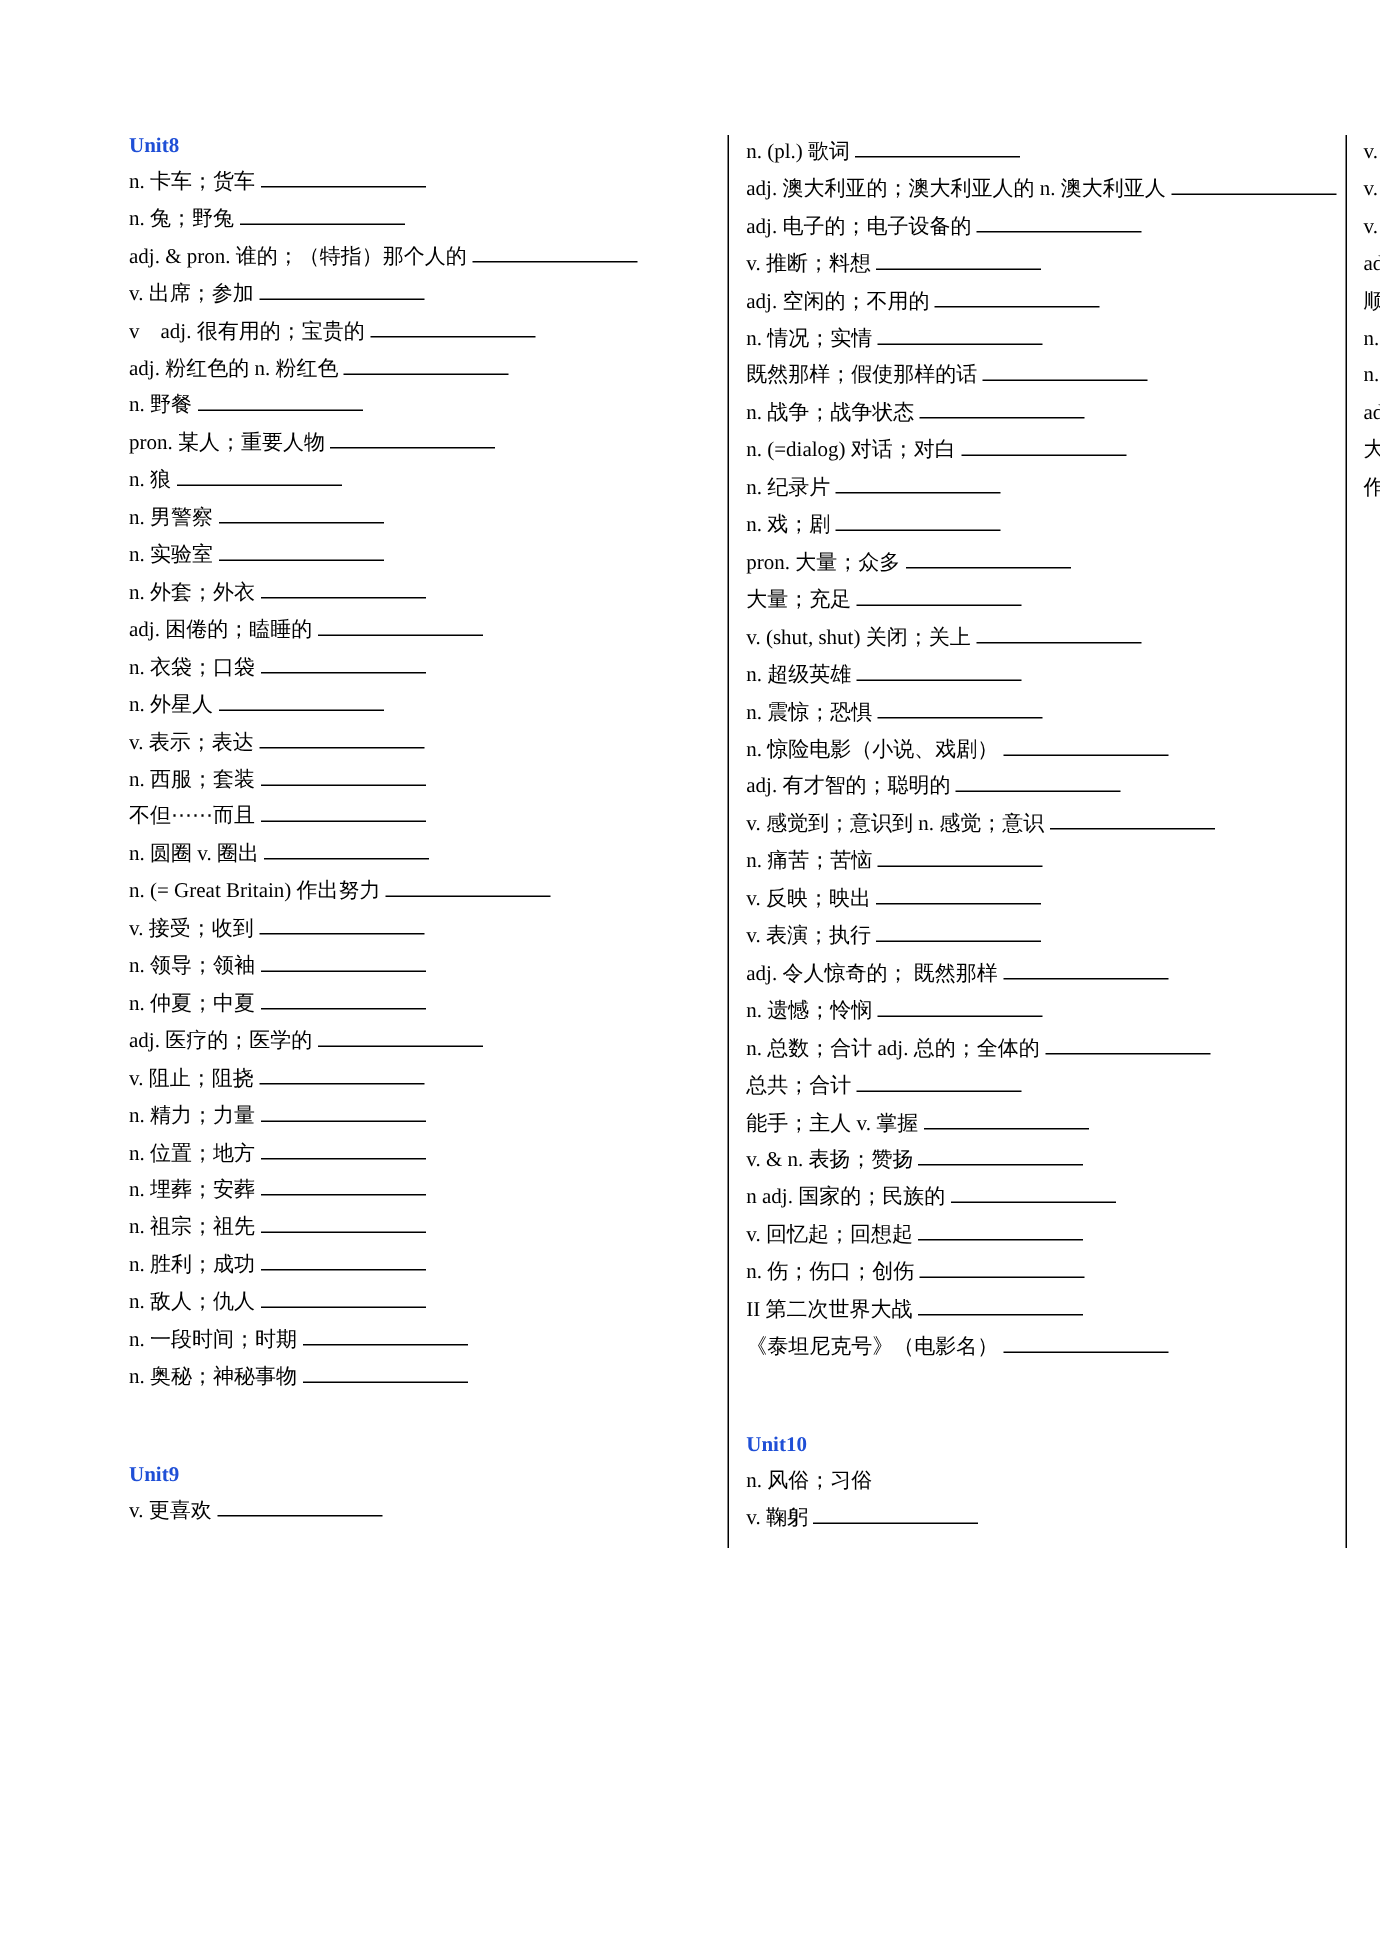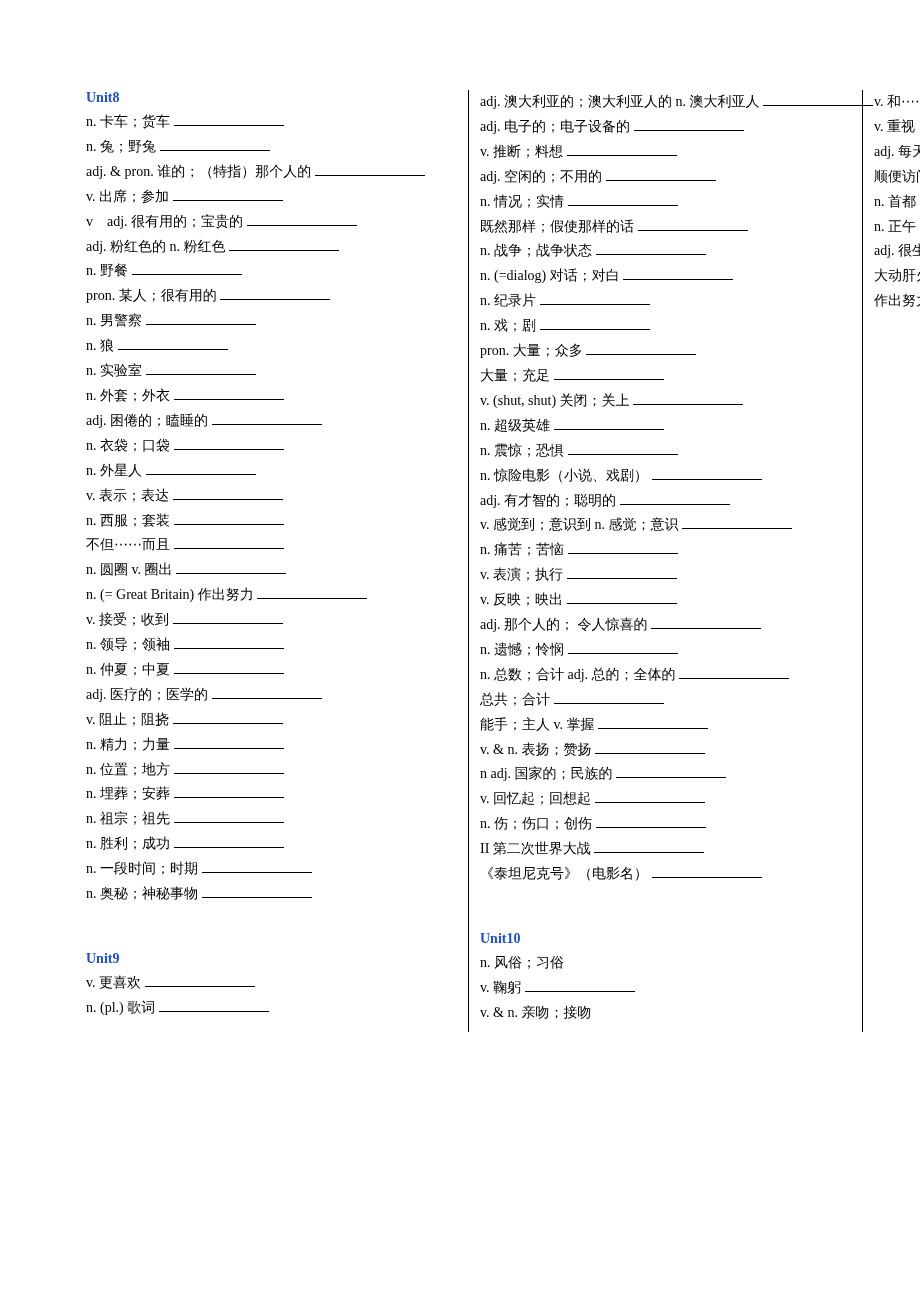--- a/index.html
+++ b/index.html
@@ -5,21 +5,21 @@
   body {
     margin: 0;
     padding: 0;
     background: #fff;
     font-family: "SimSun", "宋体", "Times New Roman", serif;
     font-size: 14px;
     color: #000;
     width: 920px;
   }
   .page {
-    padding: 90px 70px 90px 86px;
+    padding: 90px 35px 90px 86px;
     column-count: 2;
     column-gap: 24px;
     column-rule: 1px solid #000;
     column-fill: auto;
     height: 1122px;
     box-sizing: border-box;
   }
   .unit-header {
     color: #1f4fd6;
     font-weight: bold;
@@ -47,43 +47,44 @@
 
 <div class="page" id="page">
     <div class="unit-header">Unit8</div>
     <div class="entry"><span> n.</span> <span>卡车；货车</span> <span class="blank"></span></div>
     <div class="entry"><span>n.</span> <span>兔；野兔</span> <span class="blank"></span></div>
     <div class="entry"><span>adj. &amp; pron.</span> <span>谁的；（特指）那个人的</span> <span class="blank"></span></div>
     <div class="entry"><span>v.</span> <span>出席；参加</span> <span class="blank"></span></div>
     <div class="entry"><span>v　adj.</span> <span> 很有用的；宝贵的</span> <span class="blank"></span></div>
     <div class="entry"><span>adj.</span> <span>粉红色的 n. 粉红色</span> <span class="blank"></span></div>
     <div class="entry"><span>n.</span> <span>野餐</span> <span class="blank"></span></div>
-    <div class="entry"><span>pron.</span> <span>某人；很有用的</span> <span class="blank"></span></div>
+    <div class="entry"><span>pron.</span> <span>某人；重要人物</span> <span class="blank"></span></div>
+    <div class="entry"><span>n.</span> <span>狼</span> <span class="blank"></span></div>
     <div class="entry"><span>n.</span> <span>男警察</span> <span class="blank"></span></div>
-    <div class="entry"><span>n.</span> <span>狼</span> <span class="blank"></span></div>
     <div class="entry"><span>n.</span> <span>实验室</span> <span class="blank"></span></div>
     <div class="entry"><span>n.</span> <span>外套；外衣</span> <span class="blank"></span></div>
     <div class="entry"><span>adj.</span> <span>困倦的；瞌睡的</span> <span class="blank"></span></div>
     <div class="entry"><span>n.</span> <span>衣袋；口袋</span> <span class="blank"></span></div>
     <div class="entry"><span>n.</span> <span>外星人</span> <span class="blank"></span></div>
     <div class="entry"><span>v.</span> <span>表示；表达</span> <span class="blank"></span></div>
     <div class="entry"><span>n.</span> <span>西服；套装</span> <span class="blank"></span></div>
     <div class="entry"><span>不但⋯⋯而且</span> <span class="blank"></span></div>
     <div class="entry"><span>n.</span> <span>圆圈 v. 圈出</span> <span class="blank"></span></div>
     <div class="entry"><span>n.</span> <span>(= Great Britain) 作出努力</span> <span class="blank"></span></div>
     <div class="entry"><span>v.</span> <span>接受；收到</span> <span class="blank"></span></div>
     <div class="entry"><span>n.</span> <span>领导；领袖</span> <span class="blank"></span></div>
     <div class="entry"><span>n.</span> <span>仲夏；中夏</span> <span class="blank"></span></div>
     <div class="entry"><span>adj.</span> <span>医疗的；医学的</span> <span class="blank"></span></div>
     <div class="entry"><span> v.</span> <span>阻止；阻挠</span> <span class="blank"></span></div>
     <div class="entry"><span>n.</span> <span>精力；力量</span> <span class="blank"></span></div>
     <div class="entry"><span>n.</span> <span>位置；地方</span> <span class="blank"></span></div>
     <div class="entry"><span>n.</span> <span>埋葬；安葬</span> <span class="blank"></span></div>
     <div class="entry"><span>n.</span> <span>祖宗；祖先</span> <span class="blank"></span></div>
     <div class="entry"><span>n.</span> <span>胜利；成功</span> <span class="blank"></span></div>
+    <div class="entry"><span>n.</span> <span>敌人；仇人</span> <span class="blank"></span></div>
     <div class="entry"><span>n.</span> <span>一段时间；时期</span> <span class="blank"></span></div>
     <div class="entry"><span>n.</span> <span>奥秘；神秘事物</span> <span class="blank"></span></div>
     <div class="unit-gap"></div>
     <div class="unit-header">Unit9</div>
     <div class="entry"><span>v.</span> <span>更喜欢</span> <span class="blank"></span></div>
     <div class="entry"><span>n. (pl.)</span> <span>歌词</span> <span class="blank"></span></div>
     <div class="entry"><span>adj.</span> <span> 澳大利亚的；澳大利亚人的 n. 澳大利亚人</span> <span class="blank"></span></div>
     <div class="entry"><span>adj.</span> <span>电子的；电子设备的</span> <span class="blank"></span></div>
     <div class="entry"><span>v.</span> <span>推断；料想</span> <span class="blank"></span></div>
     <div class="entry"><span>adj.</span> <span>空闲的；不用的</span> <span class="blank"></span></div>
@@ -95,23 +96,23 @@
     <div class="entry"><span>n.</span> <span>戏；剧</span> <span class="blank"></span></div>
     <div class="entry"><span> pron.</span> <span>大量；众多</span> <span class="blank"></span></div>
     <div class="entry"><span>大量；充足</span> <span class="blank"></span></div>
     <div class="entry"><span>v.</span> <span>(shut, shut) 关闭；关上</span> <span class="blank"></span></div>
     <div class="entry"><span>n.</span> <span>超级英雄</span> <span class="blank"></span></div>
     <div class="entry"><span>n.</span> <span>震惊；恐惧</span> <span class="blank"></span></div>
     <div class="entry"><span>n.</span> <span>惊险电影（小说、戏剧）</span> <span class="blank"></span></div>
     <div class="entry"><span>adj.</span> <span>有才智的；聪明的</span> <span class="blank"></span></div>
     <div class="entry"><span>v.</span> <span>感觉到；意识到 n. 感觉；意识</span> <span class="blank"></span></div>
     <div class="entry"><span>n.</span> <span>痛苦；苦恼</span> <span class="blank"></span></div>
+    <div class="entry"><span>v.</span> <span>反映；映出</span> <span class="blank"></span></div>
     <div class="entry"><span>v.</span> <span>表演；执行</span> <span class="blank"></span></div>
-    <div class="entry"><span>v.</span> <span>反映；映出</span> <span class="blank"></span></div>
-    <div class="entry"><span>adj.</span> <span>那个人的； 令人惊喜的</span> <span class="blank"></span></div>
+    <div class="entry"><span>adj.</span> <span>令人惊奇的； 既然那样</span> <span class="blank"></span></div>
     <div class="entry"><span>n.</span> <span>遗憾；怜悯</span> <span class="blank"></span></div>
     <div class="entry"><span>n.</span> <span>总数；合计 adj. 总的；全体的</span> <span class="blank"></span></div>
     <div class="entry"><span>总共；合计</span> <span class="blank"></span></div>
     <div class="entry"><span>能手；主人 v. 掌握</span> <span class="blank"></span></div>
     <div class="entry"><span>v. &amp; n.</span> <span>表扬；赞扬</span> <span class="blank"></span></div>
     <div class="entry"><span>n adj.</span> <span>国家的；民族的</span> <span class="blank"></span></div>
     <div class="entry"><span>v.</span> <span>回忆起；回想起</span> <span class="blank"></span></div>
     <div class="entry"><span>n.</span> <span>伤；伤口；创伤</span> <span class="blank"></span></div>
     <div class="entry"><span>II</span> <span>第二次世界大战</span> <span class="blank"></span></div>
     <div class="entry"><span>《泰坦尼克号》（电影名）</span> <span class="blank"></span></div>

